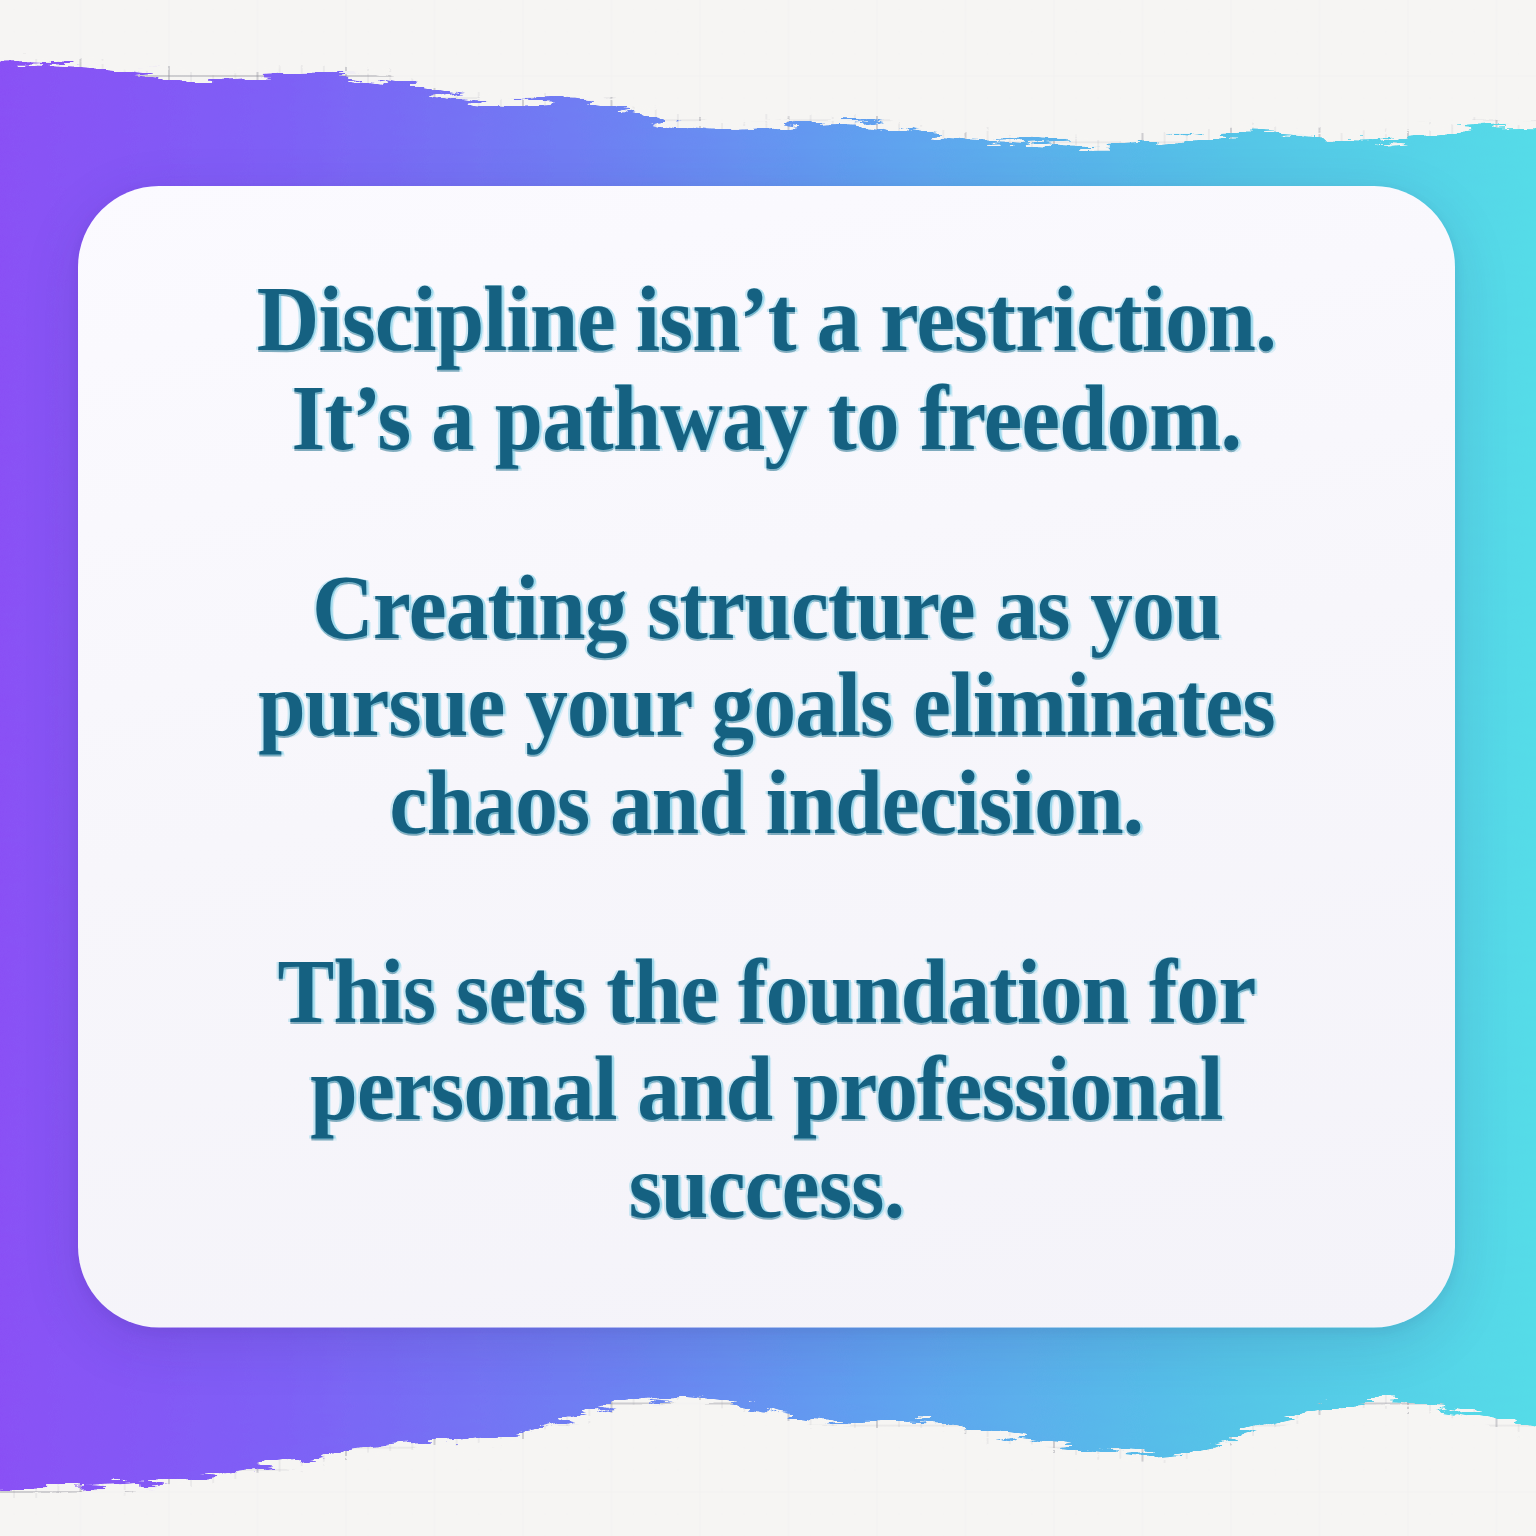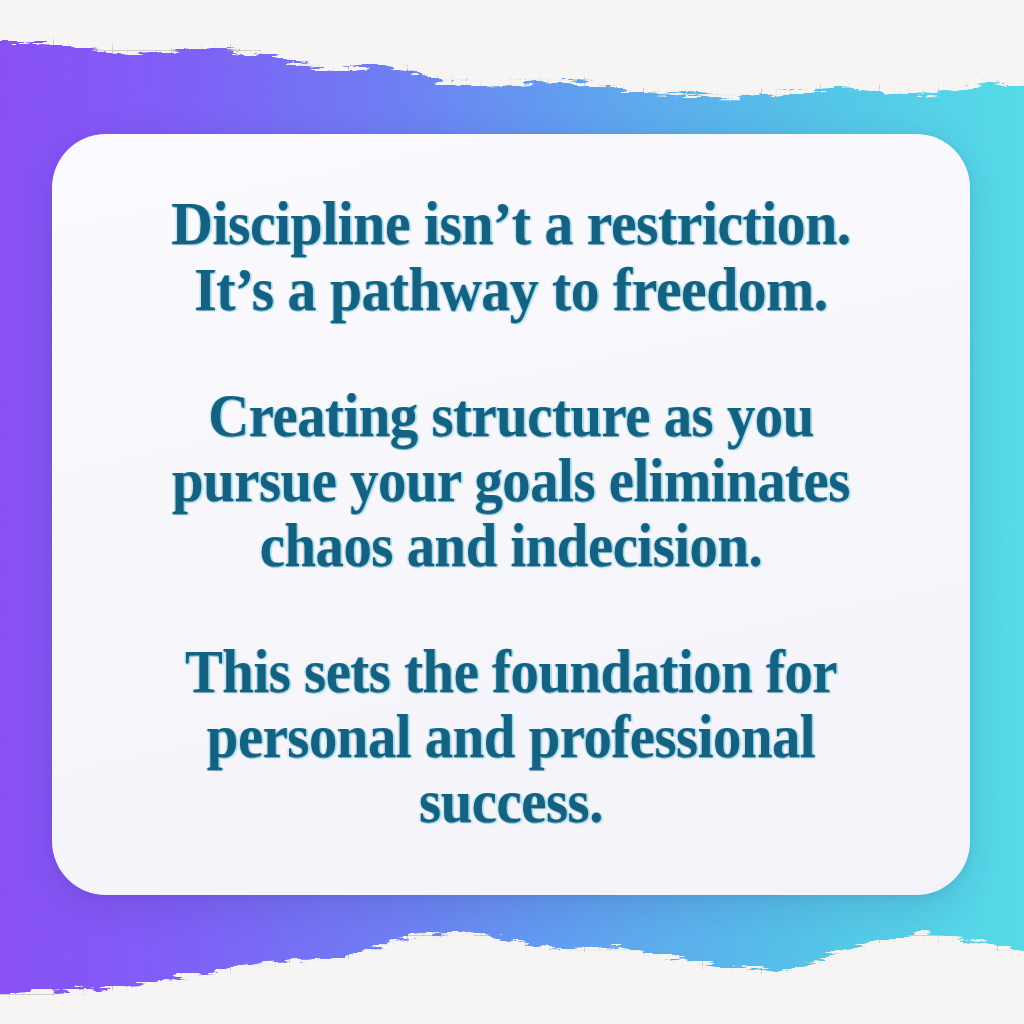--- a/index.html
+++ b/index.html
@@ -57,21 +57,21 @@
     inset: 0;
     width: 1024px;
     height: 1024px;
     display: block;
   }
 
   
   .card {
     position: absolute;
     left: 52px;
-    top: 134px;
+    top: 124px;
     width: 918px;
     height: 761px;
     background: linear-gradient(168deg, #fbfaff 0%, #f7f6fb 48%, #f4f3f9 100%);
     border-radius: 54px;
     box-shadow: 0 10px 38px rgba(40,30,90,0.13), 0 2px 8px rgba(40,30,90,0.07);
     display: flex;
     flex-direction: column;
     align-items: center;
     justify-content: center;
     box-sizing: border-box;

